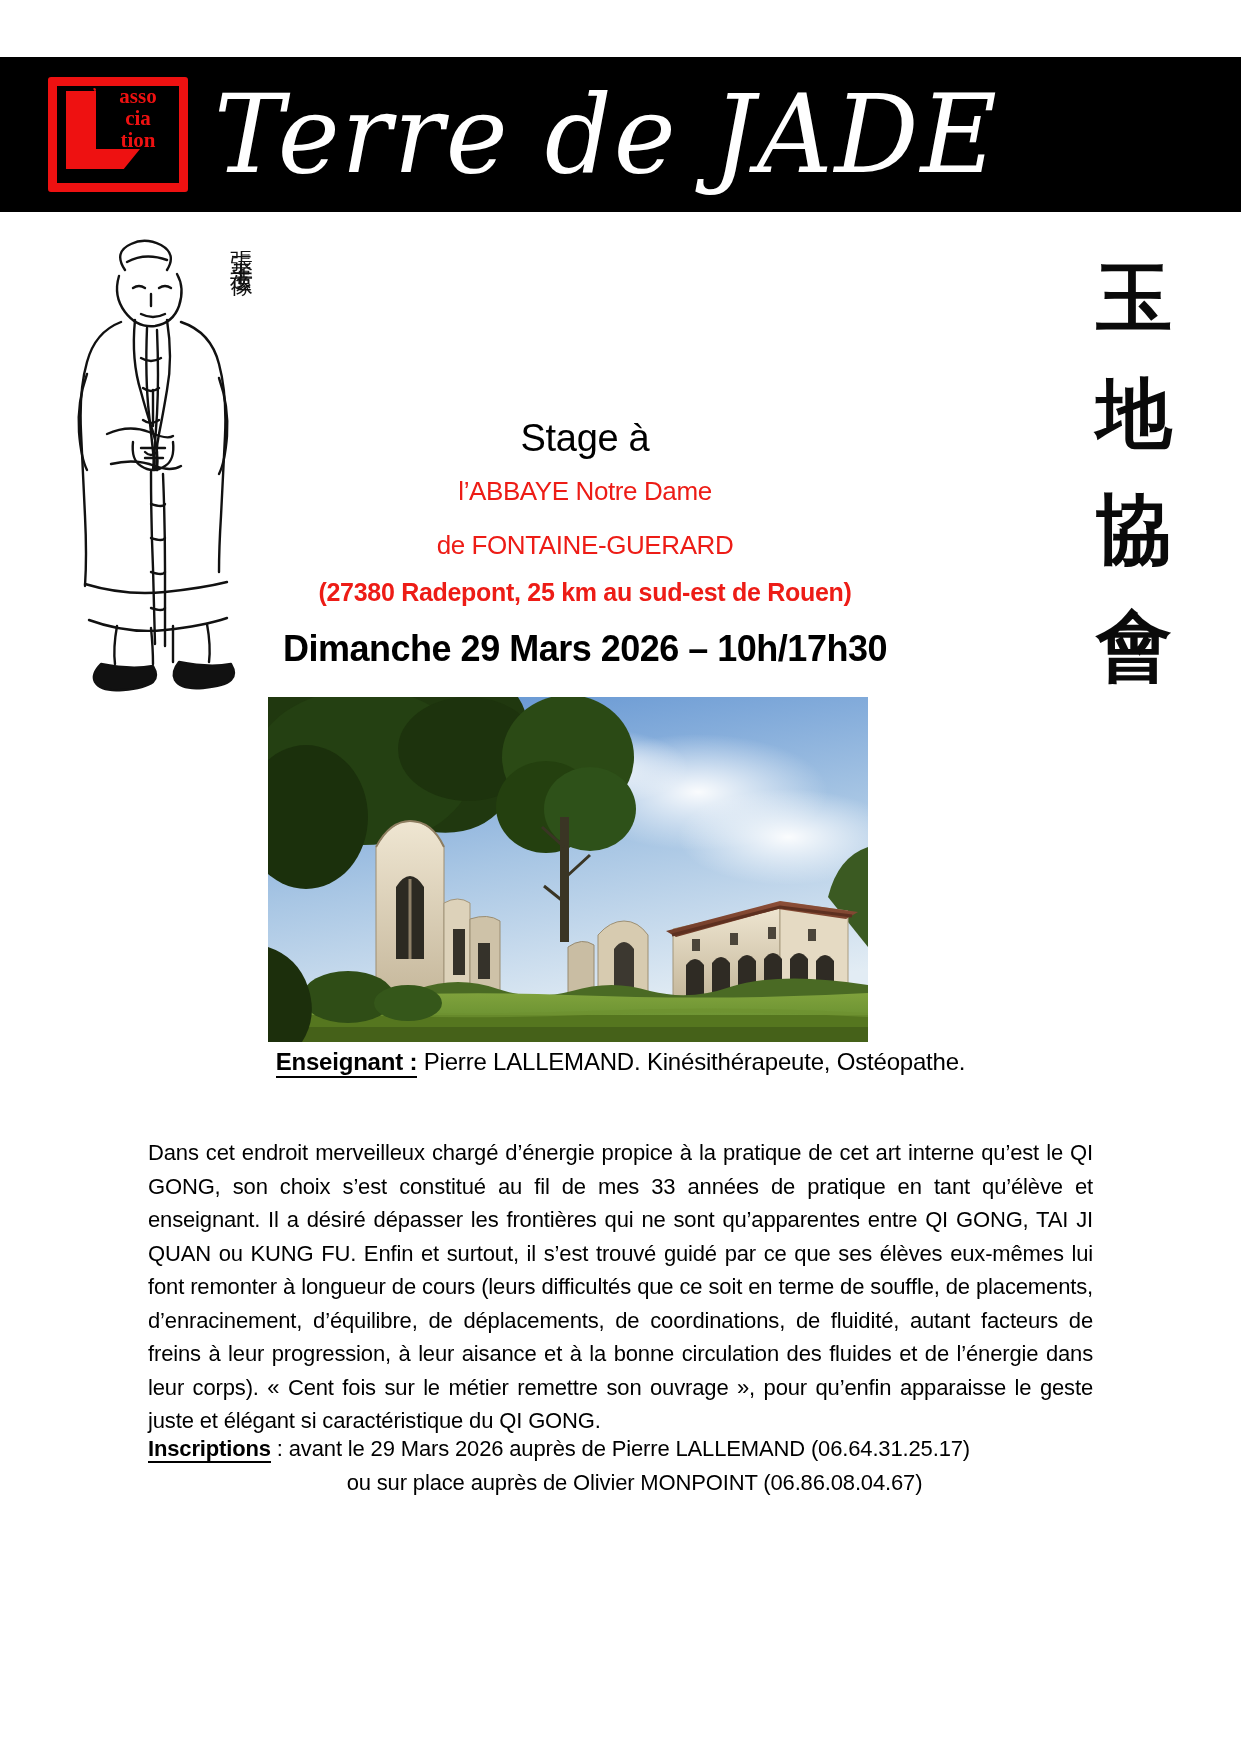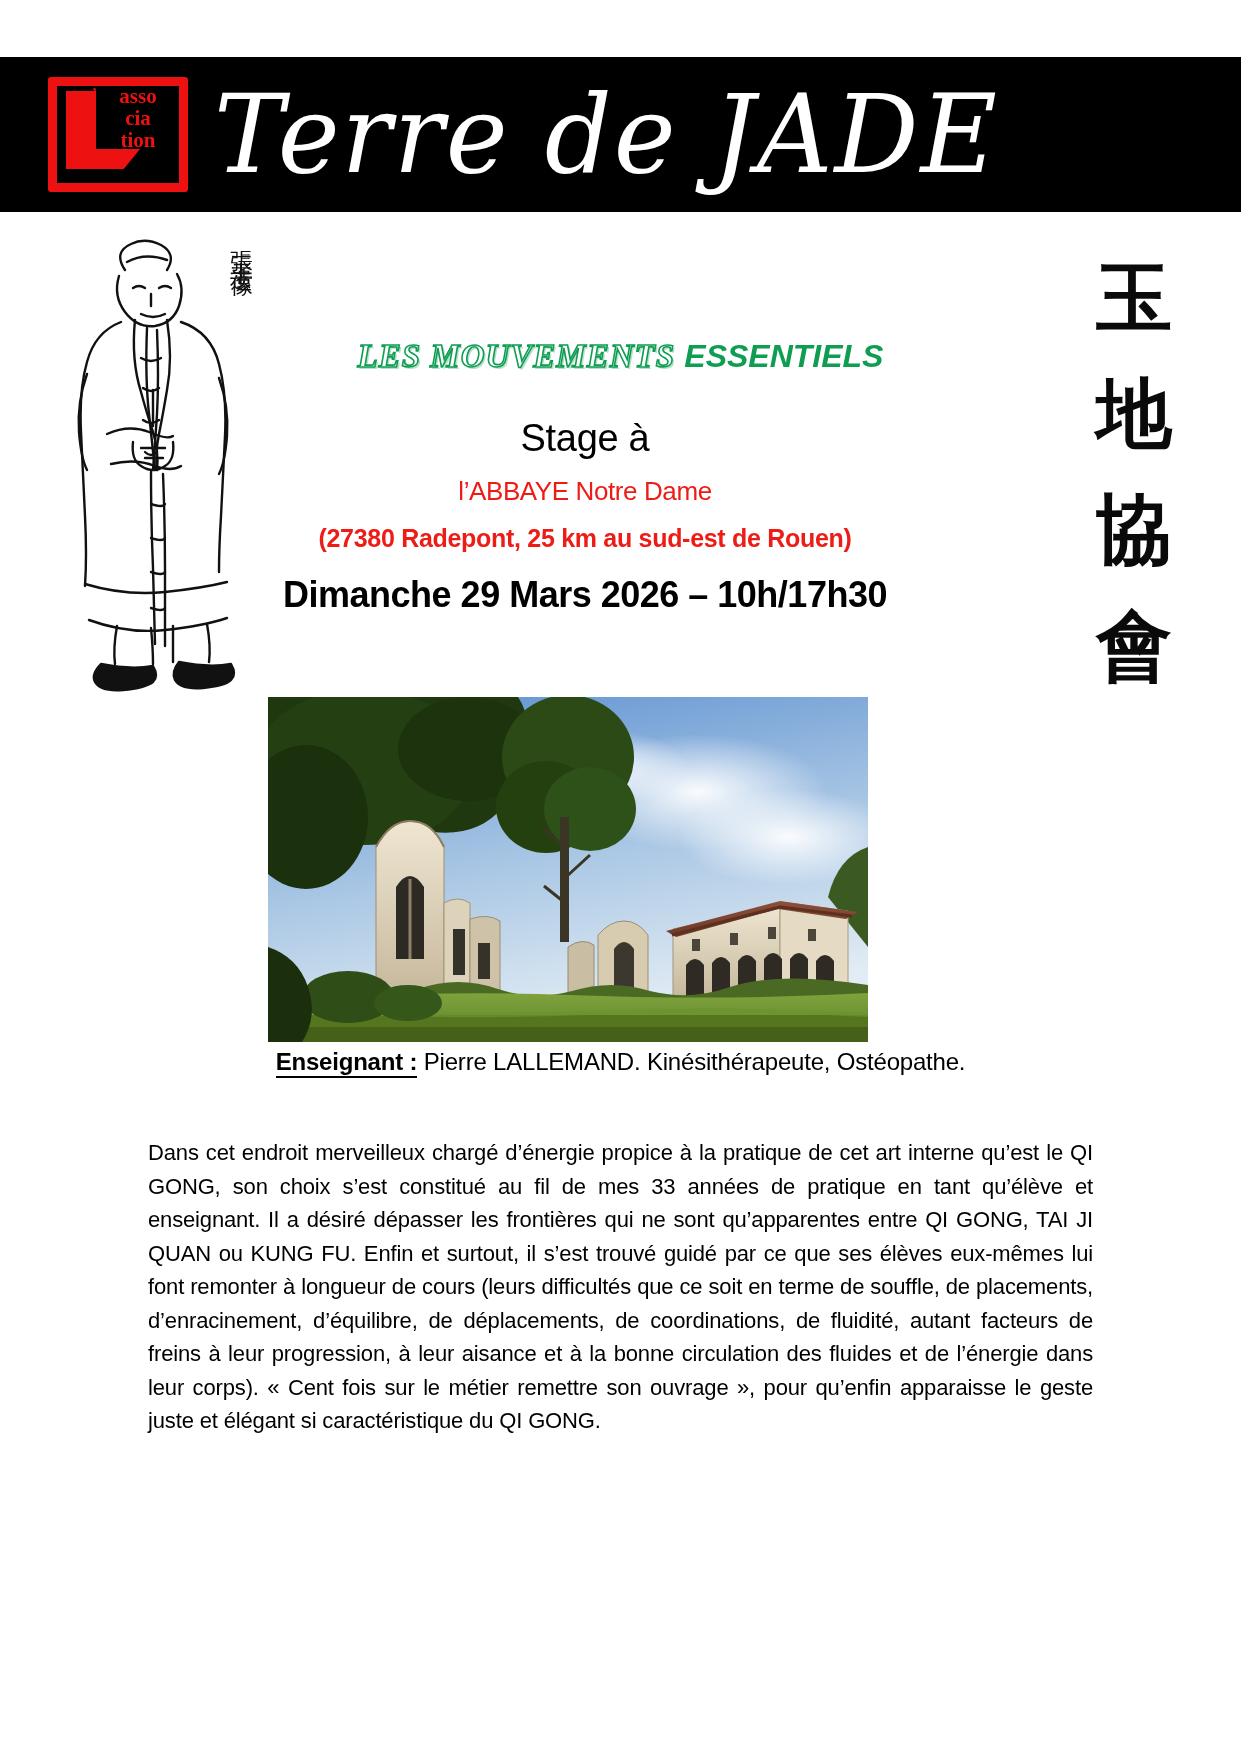--- a/index.html
+++ b/index.html
@@ -283,27 +283,25 @@
 
   <div class="sage-cal">張三丰遗像</div>
 
   <div class="cal-right">
     <div>玉</div>
     <div>地</div>
     <div>協</div>
     <div>會</div>
   </div>
 
-  <div class="subtitle">
-    <span class="outline">LES MOUVEMENTS </span><span class="solid">ESSENTIELS</span>
-  </div>
 
   <div class="event">
     <div class="ev-stage">Stage à</div>
     <div class="ev-red1">l’ABBAYE Notre Dame</div>
+    <div class="ev-red2">de FONTAINE-GUERARD</div>
     <div class="ev-red3">(27380 Radepont, 25 km au sud-est de Rouen)</div>
     <div class="ev-date">Dimanche 29 Mars 2026 – 10h/17h30</div>
   </div>
 
   <div class="photo">
     <svg viewBox="0 0 600 345" xmlns="http://www.w3.org/2000/svg">
       <defs>
         <linearGradient id="sky" x1="0" y1="0" x2="0.3" y2="1">
           <stop offset="0%" stop-color="#5b8fd0"></stop>
           <stop offset="55%" stop-color="#a8c6e4"></stop>
@@ -400,14 +398,18 @@
       <path d="M0 250 q30 10 40 40 q10 30 -6 55 L0 345 Z" fill="#1c2f0c"></path>
     </svg>
   </div>
 
   <div class="teacher">
     <b>Enseignant :</b><span> Pierre LALLEMAND. Kinésithérapeute, Ostéopathe.</span>
   </div>
 
   <div class="paragraph">Dans cet endroit merveilleux chargé d’énergie propice à la pratique de cet art interne qu’est le QI GONG, son choix s’est constitué au fil de mes 33 années de pratique en tant qu’élève et enseignant. Il a désiré dépasser les frontières qui ne sont qu’apparentes entre QI GONG, TAI JI QUAN ou KUNG FU. Enfin et surtout, il s’est trouvé guidé par ce que ses élèves eux-mêmes lui font remonter à longueur de cours (leurs difficultés que ce soit en terme de souffle, de placements, d’enracinement, d’équilibre, de déplacements, de coordinations, de fluidité, autant facteurs de freins à leur progression, à leur aisance et à la bonne circulation des fluides et de l’énergie dans leur corps). « Cent fois sur le métier remettre son ouvrage », pour qu’enfin apparaisse le geste juste et élégant si caractéristique du QI GONG.</div>
 
+  <div class="inscr">
+    <span class="lead">Inscriptions</span><span> : avant le 29 Mars 2026 auprès de Pierre LALLEMAND (06.64.31.25.17)</span>
+    <span class="l2">ou sur place auprès de Olivier MONPOINT (06.86.08.04.67)</span>
+  </div>
 
 </div>
 
 </body></html>

